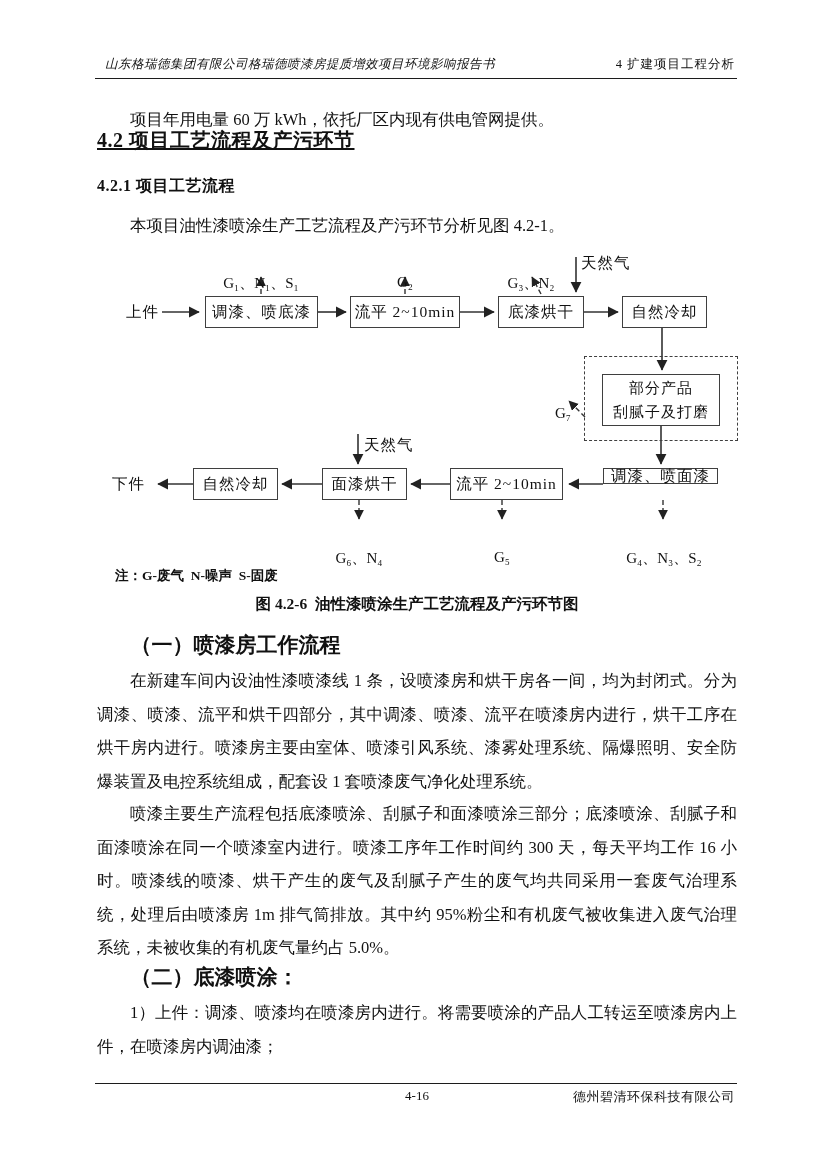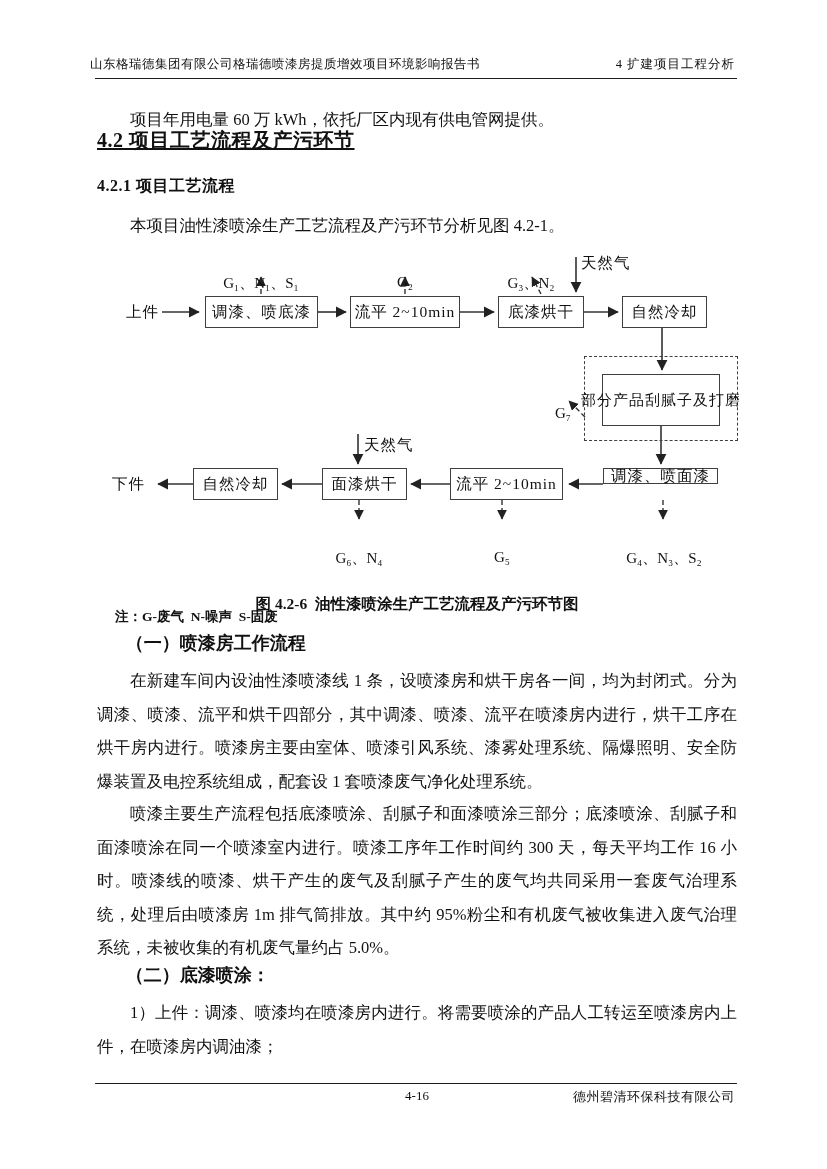--- a/index.html
+++ b/index.html
@@ -2,37 +2,37 @@
 <html><head>
 <meta charset="utf-8">
 <style>
   html,body { margin:0; padding:0; background:#ffffff; }
   .page {
     position:relative; width:827px; height:1169px; background:#fff;
     font-family:"Liberation Serif","DejaVu Serif",serif; color:#111;
     overflow:hidden;
   }
   .abs { position:absolute; }
-  .header-left  { left:90px;  top:56px; font-size:12.5px; letter-spacing:.5px; }
+  .header-left  { left:105px;  top:56px; font-size:12.5px; letter-spacing:.5px;font-style:italic; }
   .header-right { right:92px; top:56px; font-size:12.5px; letter-spacing:1px; }
   .header-rule  { left:95px; right:90px; top:78px; height:0; border-top:1.6px solid #1c1c1c; }
   .para { left:97px; width:640px; font-size:16.5px; line-height:33.5px; text-align:justify; margin:0; }
   .indent { text-indent:2em; }
   .h42  { left:97px; top:127px; font-size:20px; font-weight:bold; margin:0; letter-spacing:.5px;text-decoration:underline; }
   .h421 { left:97px; top:176px; font-size:16px; font-weight:bold; margin:0; letter-spacing:.5px; }
-  .subhead { left:97px; width:640px; font-size:18px; font-weight:bold; margin:0; text-indent:1.6em; }
-  .note { left:115px; top:567px; font-size:13.5px; font-weight:bold; white-space:pre-wrap;margin-top:41px; }
+  .subhead { left:97px; width:640px; font-size:21px; font-weight:bold; margin:0; text-indent:1.6em; }
+  .note { left:115px; top:567px; font-size:13.5px; font-weight:bold; white-space:pre-wrap; }
   .caption { left:97px; width:640px; top:594px; text-align:center; font-size:15.5px; font-weight:bold; white-space:pre-wrap; }
   .diagram { left:0; top:248px; width:827px; height:310px; }
   .fbox {
     position:absolute; box-sizing:border-box; background:#fff;
     border:1.5px solid #3f3f3f; display:flex; align-items:center; justify-content:center;
     font-size:15.5px; letter-spacing:1px; white-space:nowrap;
   }
-  .fbox.col { flex-direction:row; line-height:24px; }
+  .fbox.col { flex-direction:column; line-height:24px; }
   .dashed-region { position:absolute; box-sizing:border-box; border:1.5px dashed #3f3f3f; }
   .flabel { position:absolute; font-size:15.5px; letter-spacing:1px; white-space:nowrap; }
   .elabel { position:absolute; font-size:15px; text-align:center; white-space:nowrap;margin-top:24px; }
   .footer-rule { left:95px; right:90px; top:1083px; height:0; border-top:1.5px solid #1c1c1c; }
   .page-num { left:97px; width:640px; top:1088px; text-align:center; font-size:13px; }
   .company  { right:92px; top:1088px; font-size:13px; letter-spacing:.5px; }
   svg line.s { stroke:#333; stroke-width:1.6; }
   svg line.d { stroke:#333; stroke-width:1.4; stroke-dasharray:5 3; }
   .stepnum { font-weight:normal; }
 </style>

